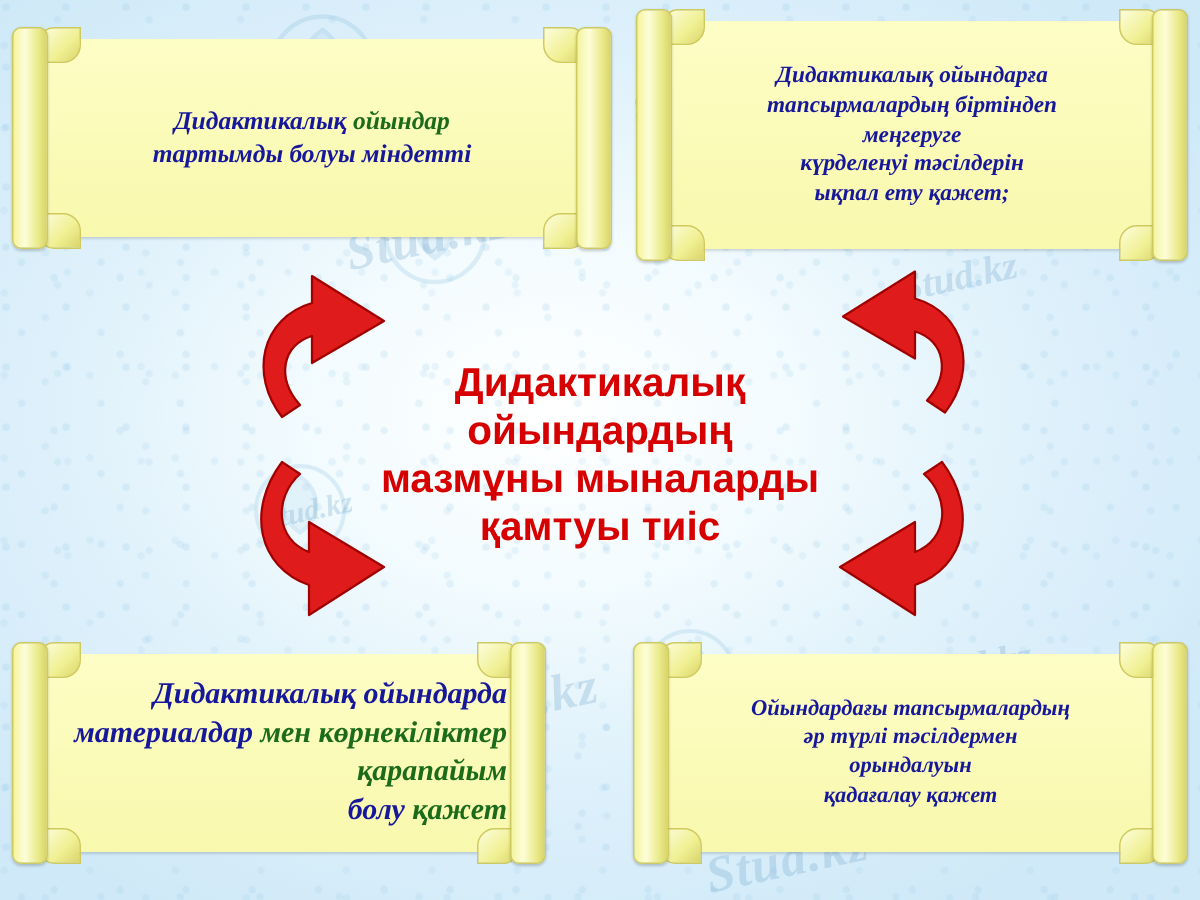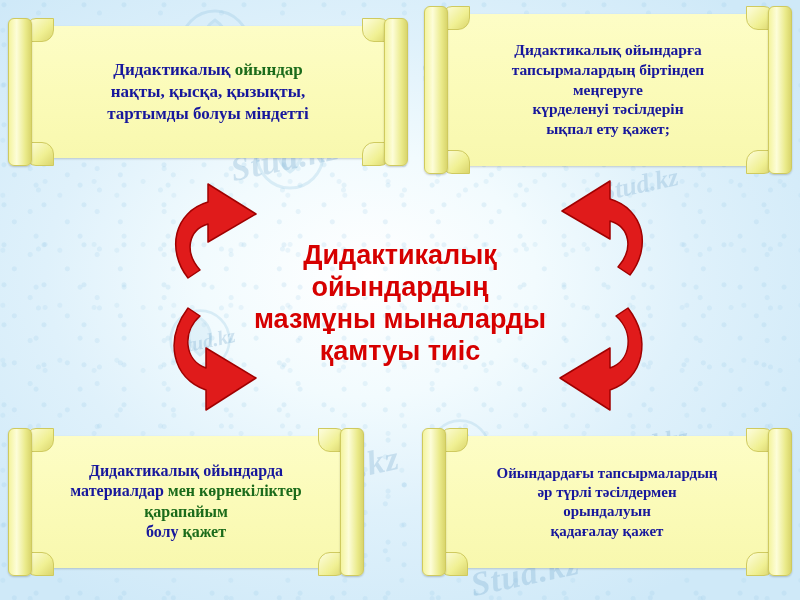--- a/index.html
+++ b/index.html
@@ -103,20 +103,21 @@
   .scroll-box .curl.bl { bottom: 0; left: 18px; border-radius: 0 12px 0 10px; }
   .scroll-box .curl.br { bottom: 0; right: 18px; border-radius: 12px 0 10px 0; }
 
   .scroll-text {
     position: absolute;
     left: 26px;
     right: 26px;
     top: 50%;
     transform: translateY(-50%);
     text-align: center;
+    font-style: italic;
     font-weight: bold;
     color: #17179c;
     line-height: 1.28;
     z-index: 3;
   }
   .scroll-text .ln { display: block; }
 
   
   .c-blue { color: #17179c; }
   .c-grn  { color: #1b6b1b; }
@@ -186,21 +187,20 @@
   <div class="scroll-box" style="left:8px; top:18px; width:400px; height:148px;">
     <div class="paper"></div>
     <div class="curl tl"></div>
     <div class="curl tr"></div>
     <div class="curl bl"></div>
     <div class="curl br"></div>
     <div class="roll left"></div>
     <div class="roll right"></div>
     <div class="scroll-text" style="font-size:17px;">
         <span class="ln"><span class="c-blue">Дидактикалық </span><span class="c-grn">ойындар</span></span>
-        <span class="ln"><span class="c-blue">нақты, қысқа, қызықты,</span></span>
         <span class="ln"><span class="c-blue"> тартымды болуы міндетті</span></span>
       </div>
   </div>
 
   <div class="scroll-box" style="left:424px; top:6px; width:368px; height:168px;">
     <div class="paper"></div>
     <div class="curl tl"></div>
     <div class="curl tr"></div>
     <div class="curl bl"></div>
     <div class="curl br"></div>
@@ -216,21 +216,21 @@
   </div>
 
   <div class="scroll-box" style="left:8px; top:428px; width:356px; height:148px;">
     <div class="paper"></div>
     <div class="curl tl"></div>
     <div class="curl tr"></div>
     <div class="curl bl"></div>
     <div class="curl br"></div>
     <div class="roll left"></div>
     <div class="roll right"></div>
-    <div class="scroll-text" style="font-size:16px;">
+    <div class="scroll-text" style="font-size:20px;text-align:right;">
         <span class="ln"><span class="c-blue">Дидактикалық ойындарда</span></span>
         <span class="ln"><span class="c-blue">материалдар </span><span class="c-grn">мен көрнекіліктер</span></span>
         <span class="ln"><span class="c-grn">қарапайым</span></span>
         <span class="ln"><span class="c-blue">болу </span><span class="c-grn">қажет</span></span>
       </div>
   </div>
 
   <div class="scroll-box" style="left:422px; top:428px; width:370px; height:148px;">
     <div class="paper"></div>
     <div class="curl tl"></div>

